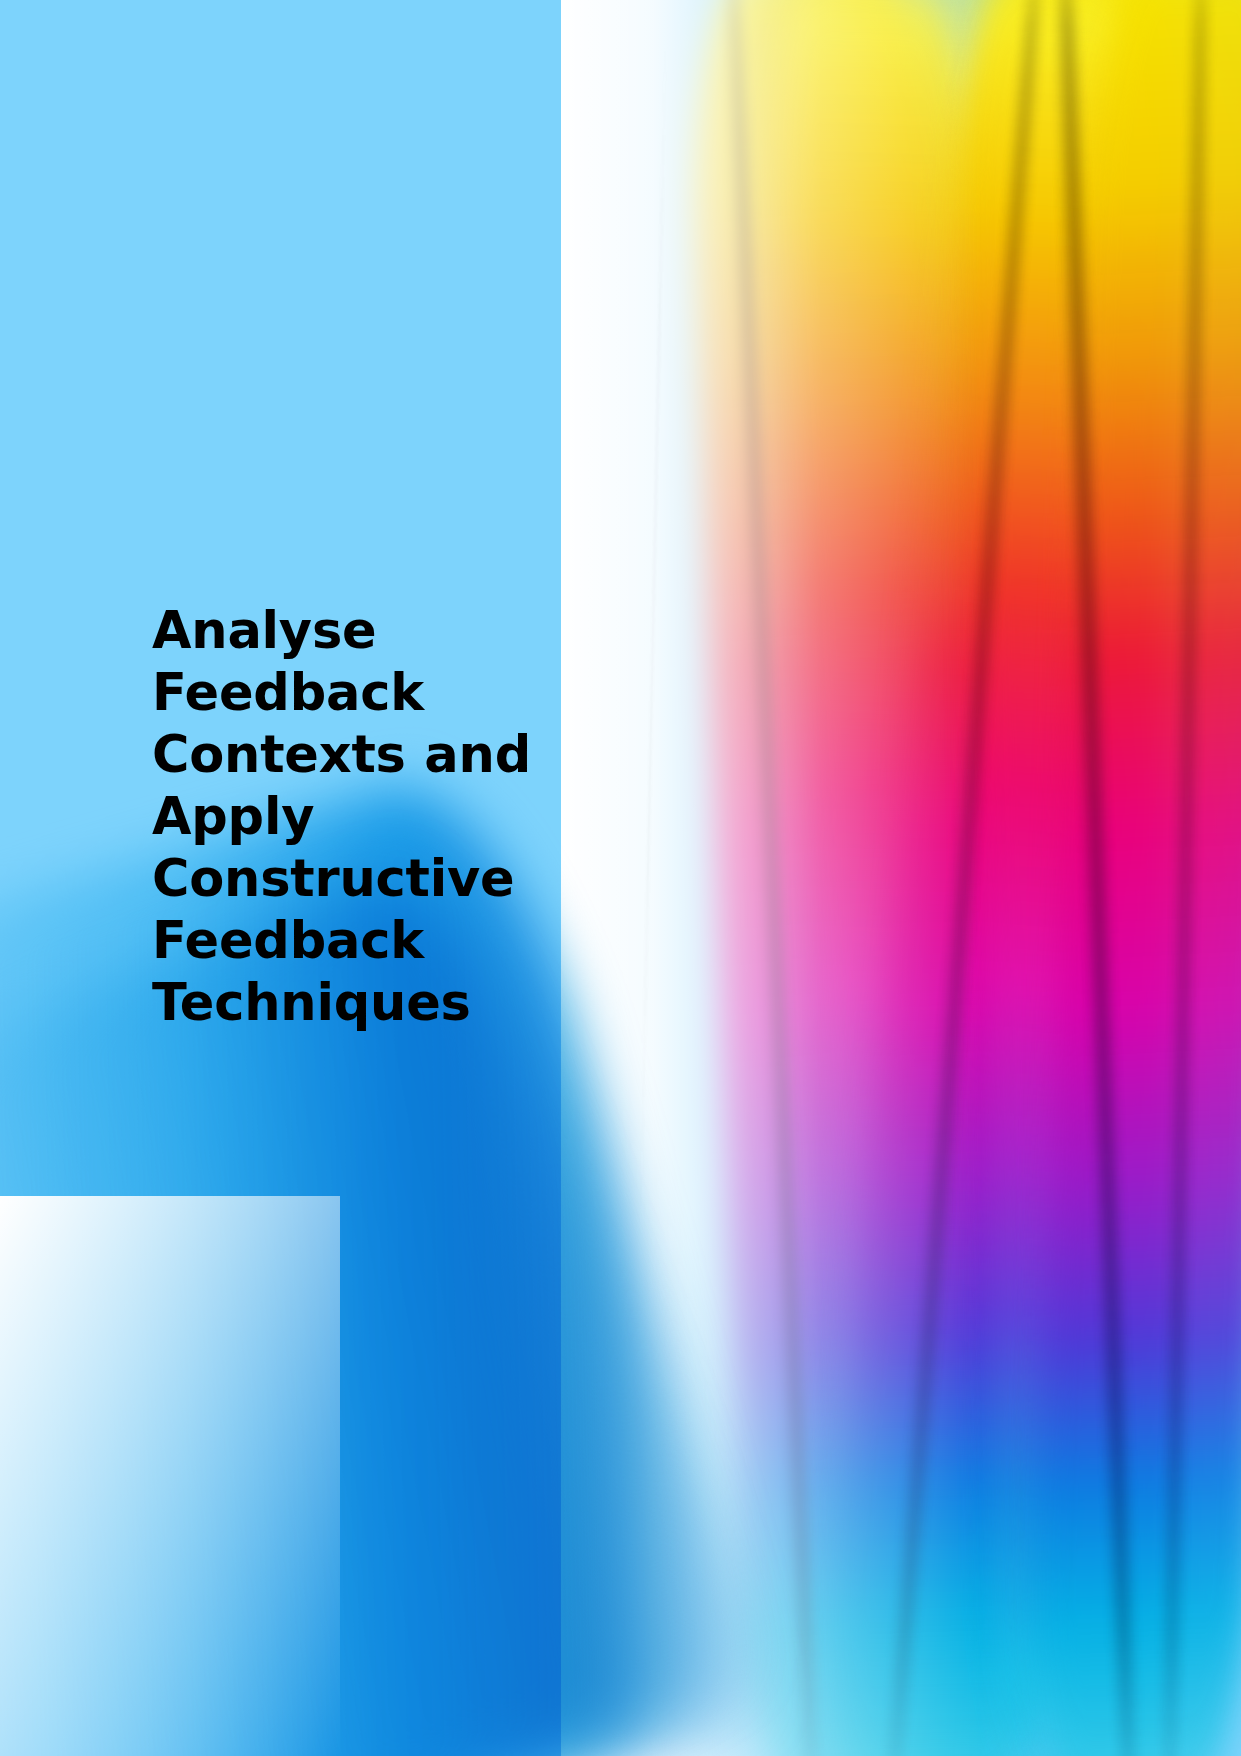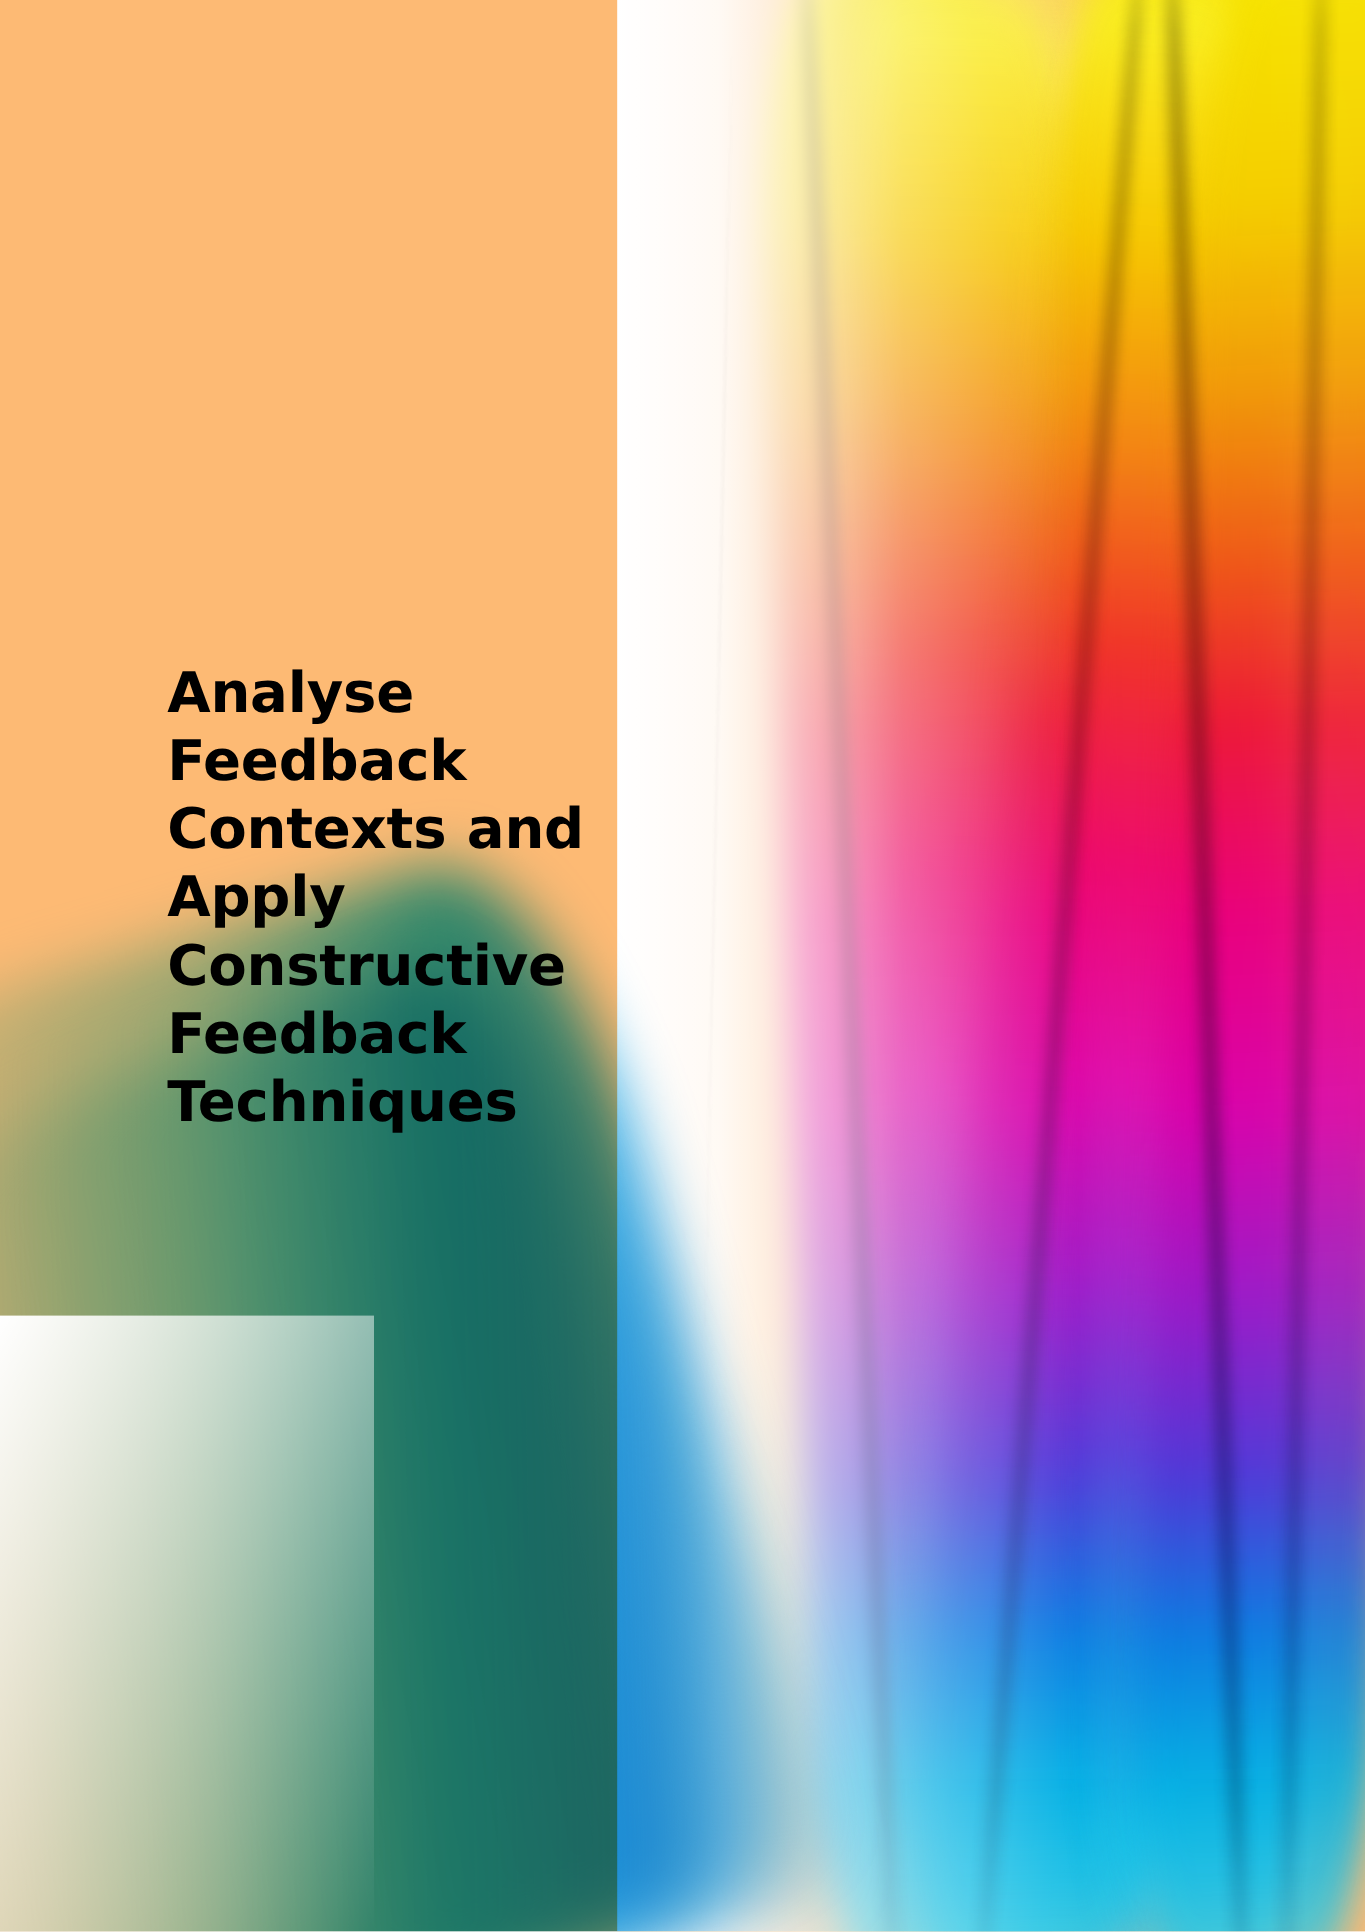--- a/index.html
+++ b/index.html
@@ -7,21 +7,21 @@
     padding: 0;
     background: #ffffff;
   }
   body {
     font-family: "Liberation Sans", sans-serif;
   }
   .page {
     position: relative;
     width: 1241px;
     height: 1756px;
-    background: #fdba74;
+    background: #7dd3fc;
     overflow: hidden;
   }
 
   
   .artwork {
     position: absolute;
     top: 0;
     right: 0;
     width: 680px;
     height: 1756px;

